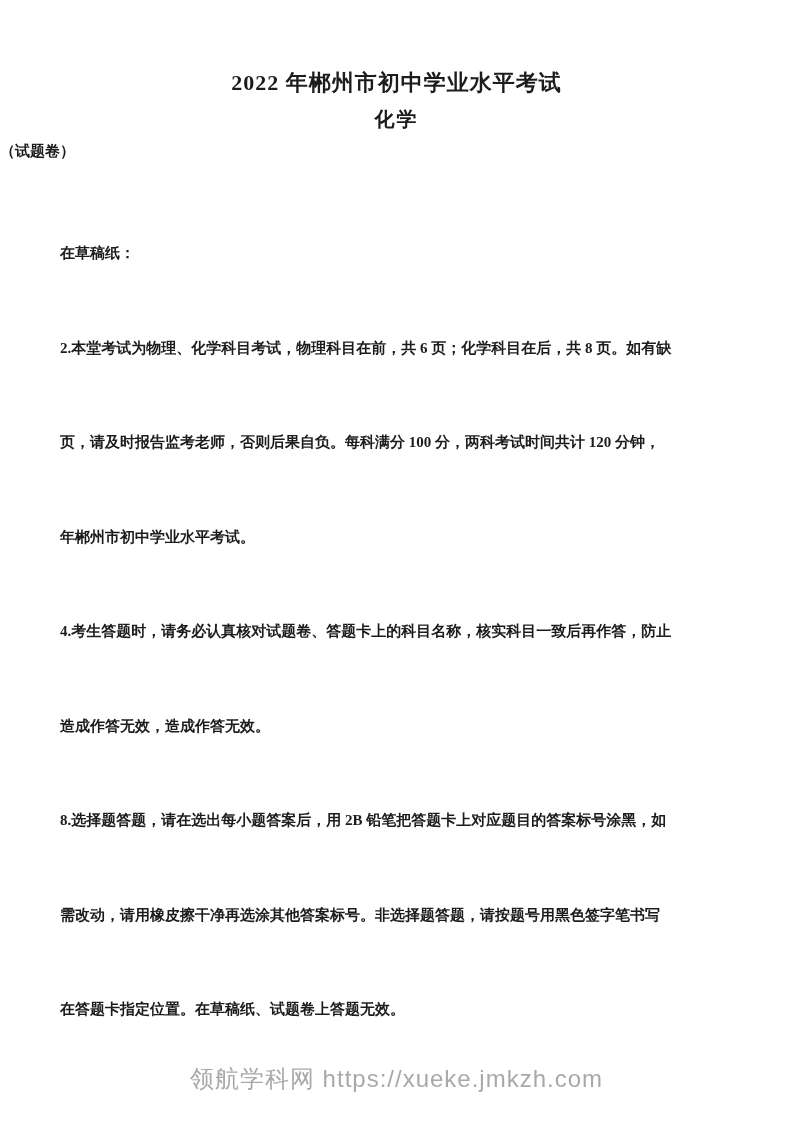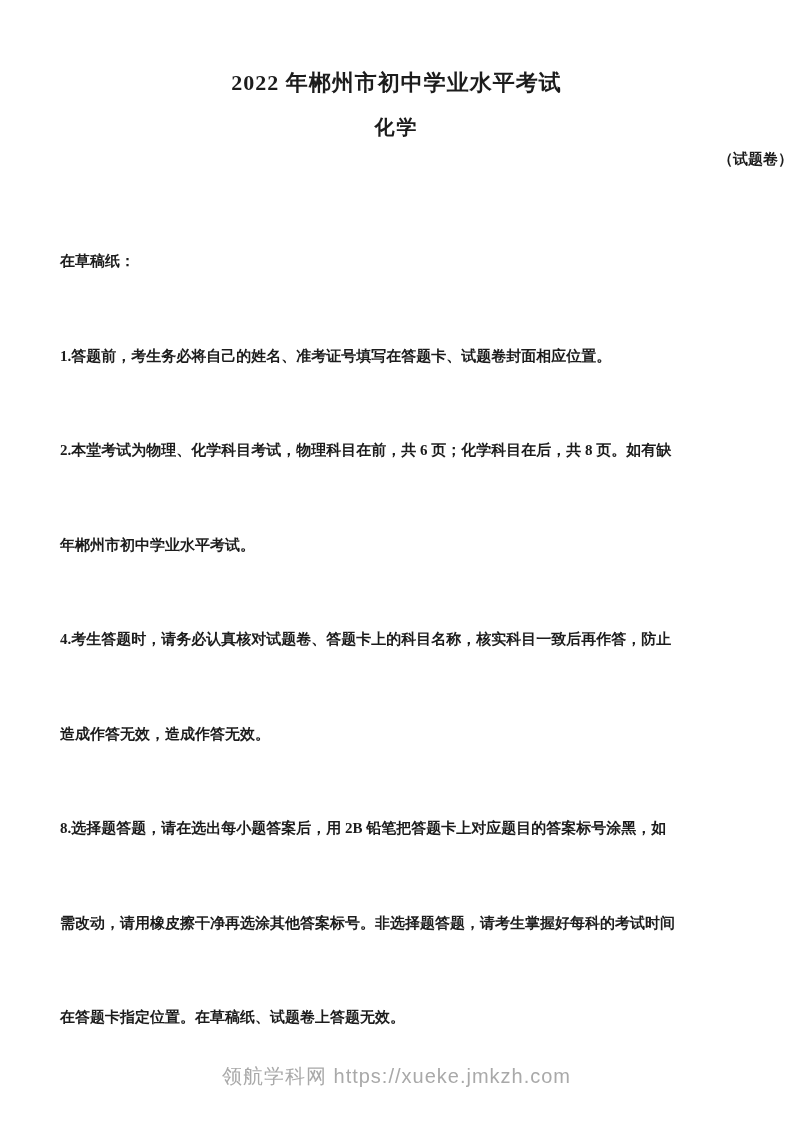--- a/index.html
+++ b/index.html
@@ -6,52 +6,52 @@
   .page{
     position:relative;
     width:793px;height:1122px;
     background:#ffffff;
     overflow:hidden;
     color:#1c1c1c;
     font-family:"Liberation Serif", serif;
   }
   
   .title-main{padding-top:68px;text-align:center;font-size:22px;line-height:30px;font-weight:bold;letter-spacing:1px;}
-  .title-subject{margin-top:16px;text-align:center;font-size:20px;line-height:26px;font-weight:bold;letter-spacing:2px;}
-  .title-papertype{margin-top:9px;text-align:right;font-size:15px;line-height:20px;font-weight:bold;}
+  .title-subject{margin-top:8px;text-align:center;font-size:20px;line-height:26px;font-weight:bold;letter-spacing:2px;}
+  .title-papertype{margin-top:9px;text-align:left;font-size:15px;line-height:20px;font-weight:bold;}
   
   .notice{margin:14px 57px 0 60px;font-size:15px;line-height:31.5px;font-weight:bold;white-space:pre-wrap;}
   .notice .nline{min-height:31.5px;}
   
   .watermark{
     position:absolute;left:0;right:0;top:1063px;
     text-align:center;
     font-family:"Liberation Sans", sans-serif;
-    font-size:20px;letter-spacing:1px;
+    font-size:24px;letter-spacing:1px;
     color:#a9a9a9;
   }
 </style>
 </head>
 <body>
 
 <div class="page">
 
   <div class="title-main">2022 年郴州市初中学业水平考试</div>
   <div class="title-subject">化学</div>
   <div class="title-papertype">（试题卷）</div>
 
   <div class="notice">
     <div class="nline">在草稿纸：</div>
-    <div class="nline">1.答题前，考生务必将自己的姓名、准考证号填写在答题卡、试题卷封面相应位置。</div>
     <div class="nline">2.本堂考试为物理、化学科目考试，物理科目在前，共 6 页；化学科目在后，共 8 页。如有缺</div>
+    <div class="nline">页，请及时报告监考老师，否则后果自负。每科满分 100 分，两科考试时间共计 120 分钟，</div>
     <div class="nline">年郴州市初中学业水平考试。</div>
     <div class="nline">4.考生答题时，请务必认真核对试题卷、答题卡上的科目名称，核实科目一致后再作答，防止</div>
     <div class="nline">造成作答无效，造成作答无效。</div>
     <div class="nline">8.选择题答题，请在选出每小题答案后，用 2B 铅笔把答题卡上对应题目的答案标号涂黑，如</div>
-    <div class="nline">需改动，请用橡皮擦干净再选涂其他答案标号。非选择题答题，请考生掌握好每科的考试时间</div>
+    <div class="nline">需改动，请用橡皮擦干净再选涂其他答案标号。非选择题答题，请按题号用黑色签字笔书写</div>
     <div class="nline">在答题卡指定位置。在草稿纸、试题卷上答题无效。</div>
     
     
     
     
   </div>
 
   <div class="watermark">领航学科网 https://xueke.jmkzh.com</div>
 
 </div>

